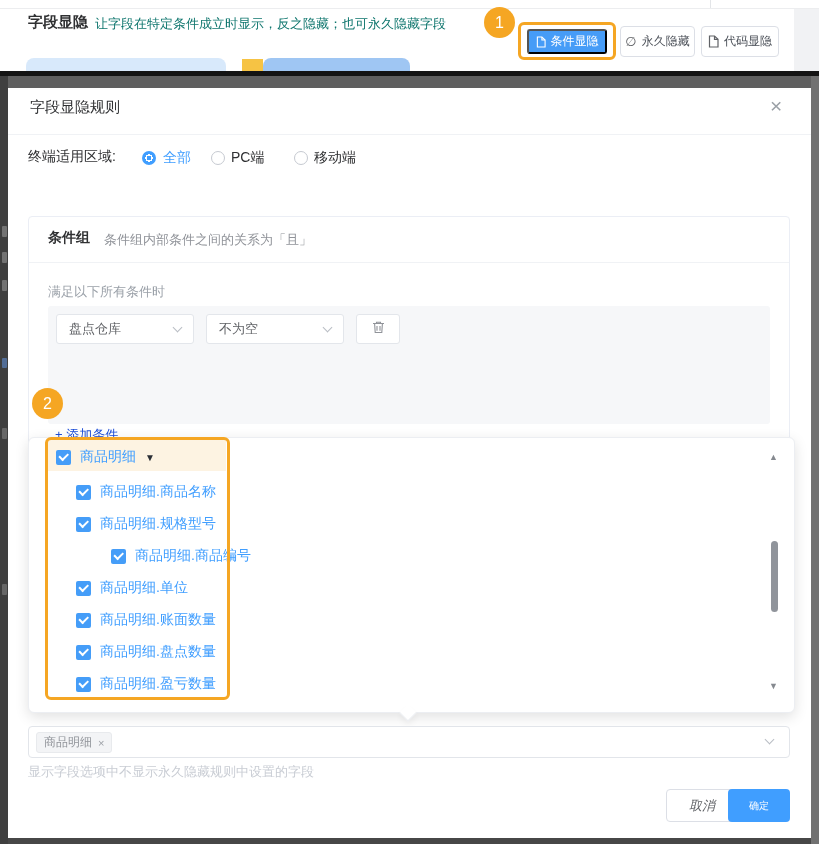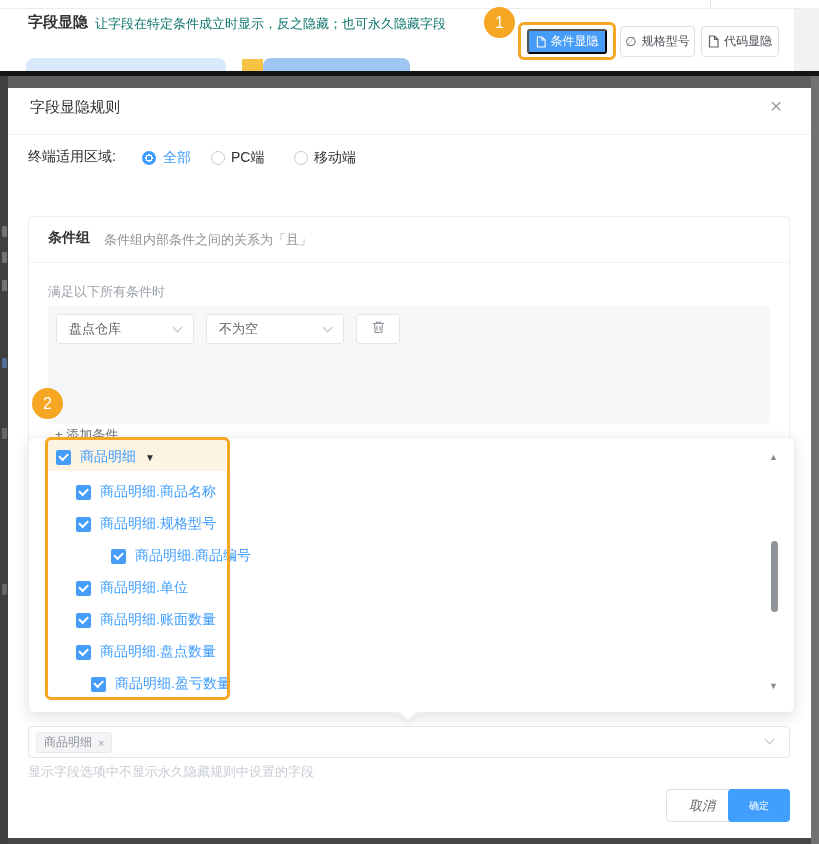--- a/index.html
+++ b/index.html
@@ -55,21 +55,21 @@
   .cond-div { left:29px; top:262px; width:760px; height:1px; background:#f0f2f5; }
   .when-label { left:48px; top:283px; font-size:13px; color:#9aa0a8; }
   .gray-panel { left:48px; top:306px; width:722px; height:118px; background:#f6f7f9; border-radius:3px; }
 
   .select-sm { background:#fff; border:1px solid #e3e6eb; border-radius:3px; display:flex;
     align-items:center; font-size:13px; color:#606266; padding:0 12px; }
   .chev { width:7px; height:7px; border-right:1.5px solid #b9bdc4; border-bottom:1.5px solid #b9bdc4;
     transform:rotate(45deg); margin-top:-4px; }
   .trash-btn { background:#fff; border:1px solid #e3e6eb; border-radius:3px; display:flex;
     align-items:center; justify-content:center; color:#909399; }
-  .add-link { left:55px; top:426px; font-size:13px; color:#737373; }
+  .add-link { left:55px; top:426px; font-size:13px; color:#1d4ed8; }
 
   
   .dd-panel { left:28px; top:437px; width:767px; height:276px; background:#fff; border:1px solid #eceef2;
     border-radius:6px; box-shadow:0 4px 14px rgba(0,0,0,.12); }
   .dd-arrow { left:402px; top:707px; width:12px; height:12px; background:#fff; transform:rotate(45deg);
     border-right:1px solid #eceef2; border-bottom:1px solid #eceef2; box-shadow:3px 3px 6px rgba(0,0,0,.05); }
   .cream-row { left:48px; top:440px; width:178px; height:31px; background:#fdf3e2; }
   .cb { width:15px; height:15px; background:#459df8; border-radius:2px; position:relative; }
   .cb::after { content:""; position:absolute; left:3px; top:3.5px; width:7px; height:3.5px;
     border-left:2px solid #fff; border-bottom:2px solid #fff; transform:rotate(-45deg); }
@@ -97,21 +97,21 @@
 <div id="stage">
 
   <div class="abs topbar-line"></div>
   <div class="abs topbar-vdiv"></div>
   <div class="abs hdr-title">字段显隐</div>
   <div class="abs hdr-sub">让字段在特定条件成立时显示，反之隐藏；也可永久隐藏字段</div>
   <div class="abs hdr-gray-corner"></div>
 
   <div class="abs btn-outline" style="left:620px; top:26px; width:75px; height:31px;">
     <span style="font-size:13px; color:#606266;">∅</span>
-    <span>规格型号</span>
+    <span>永久隐藏</span>
   </div>
   <div class="abs btn-outline" style="left:701px; top:26px; width:78px; height:31px;">
     <span class="doc-ico">
       <svg width="11" height="13" viewBox="0 0 11 13">
           <path d="M1.5 1h5L10 4.3V12H1.5z" fill="none" stroke="#606266" stroke-width="1.2"></path>
           <path d="M6.5 1v3.3H10" fill="none" stroke="#606266" stroke-width="1.2"></path>
         </svg>
     </span>
     <span>代码显隐</span>
   </div>
@@ -210,21 +210,21 @@
     <span class="tree-label">商品明细.单位</span>
   </div>
   <div class="abs row" style="left:76px; top:611px; gap:9px;">
     <span class="cb"></span>
     <span class="tree-label">商品明细.账面数量</span>
   </div>
   <div class="abs row" style="left:76px; top:643px; gap:9px;">
     <span class="cb"></span>
     <span class="tree-label">商品明细.盘点数量</span>
   </div>
-  <div class="abs row" style="left:76px; top:675px; gap:9px;margin-left:15px;">
+  <div class="abs row" style="left:76px; top:675px; gap:9px;">
     <span class="cb"></span>
     <span class="tree-label">商品明细.盈亏数量</span>
   </div>
 
   <div class="abs scroll-arrow" style="left:769px; top:452px;">▲</div>
   <div class="abs scroll-thumb"></div>
   <div class="abs scroll-arrow" style="left:769px; top:681px;">▼</div>
 
   <div class="abs ann-box" style="left:45px; top:437px; width:185px; height:263px;"></div>
   <div class="abs ann-circle" style="left:32px; top:388px;">2</div>

